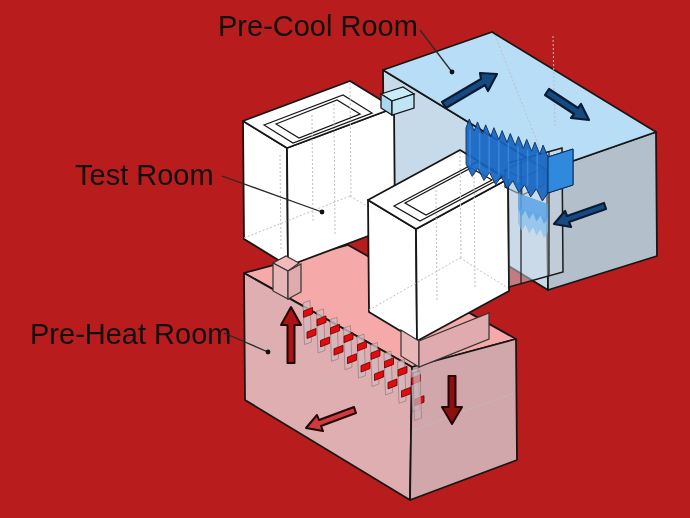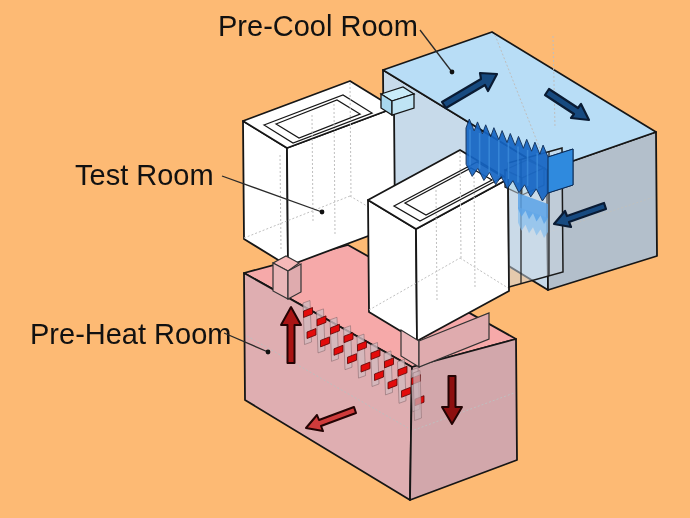--- a/index.html
+++ b/index.html
@@ -1,16 +1,16 @@
 <!DOCTYPE html>
 <html><head>
 <meta charset="utf-8">
 <style>
   html,body{margin:0;padding:0;background:#fff;}
-  .stage{position:relative;width:690px;height:518px;background:#fdba74;overflow:hidden;
+  .stage{position:relative;width:690px;height:518px;background:#b91c1c;overflow:hidden;
          font-family:"Liberation Sans",sans-serif;}
   svg text{font-family:"Liberation Sans",sans-serif;font-size:29px;fill:#111;}
   .edge{stroke:#161616;stroke-width:1.8;stroke-linejoin:round;}
   .thin{stroke:#161616;stroke-width:1.3;}
   .dotted{stroke:#bfbfbf;stroke-width:1;stroke-dasharray:2 2;fill:none;}
   .leader{stroke:#2a2a2a;stroke-width:1.3;}
 </style>
 </head>
 <body>
 

